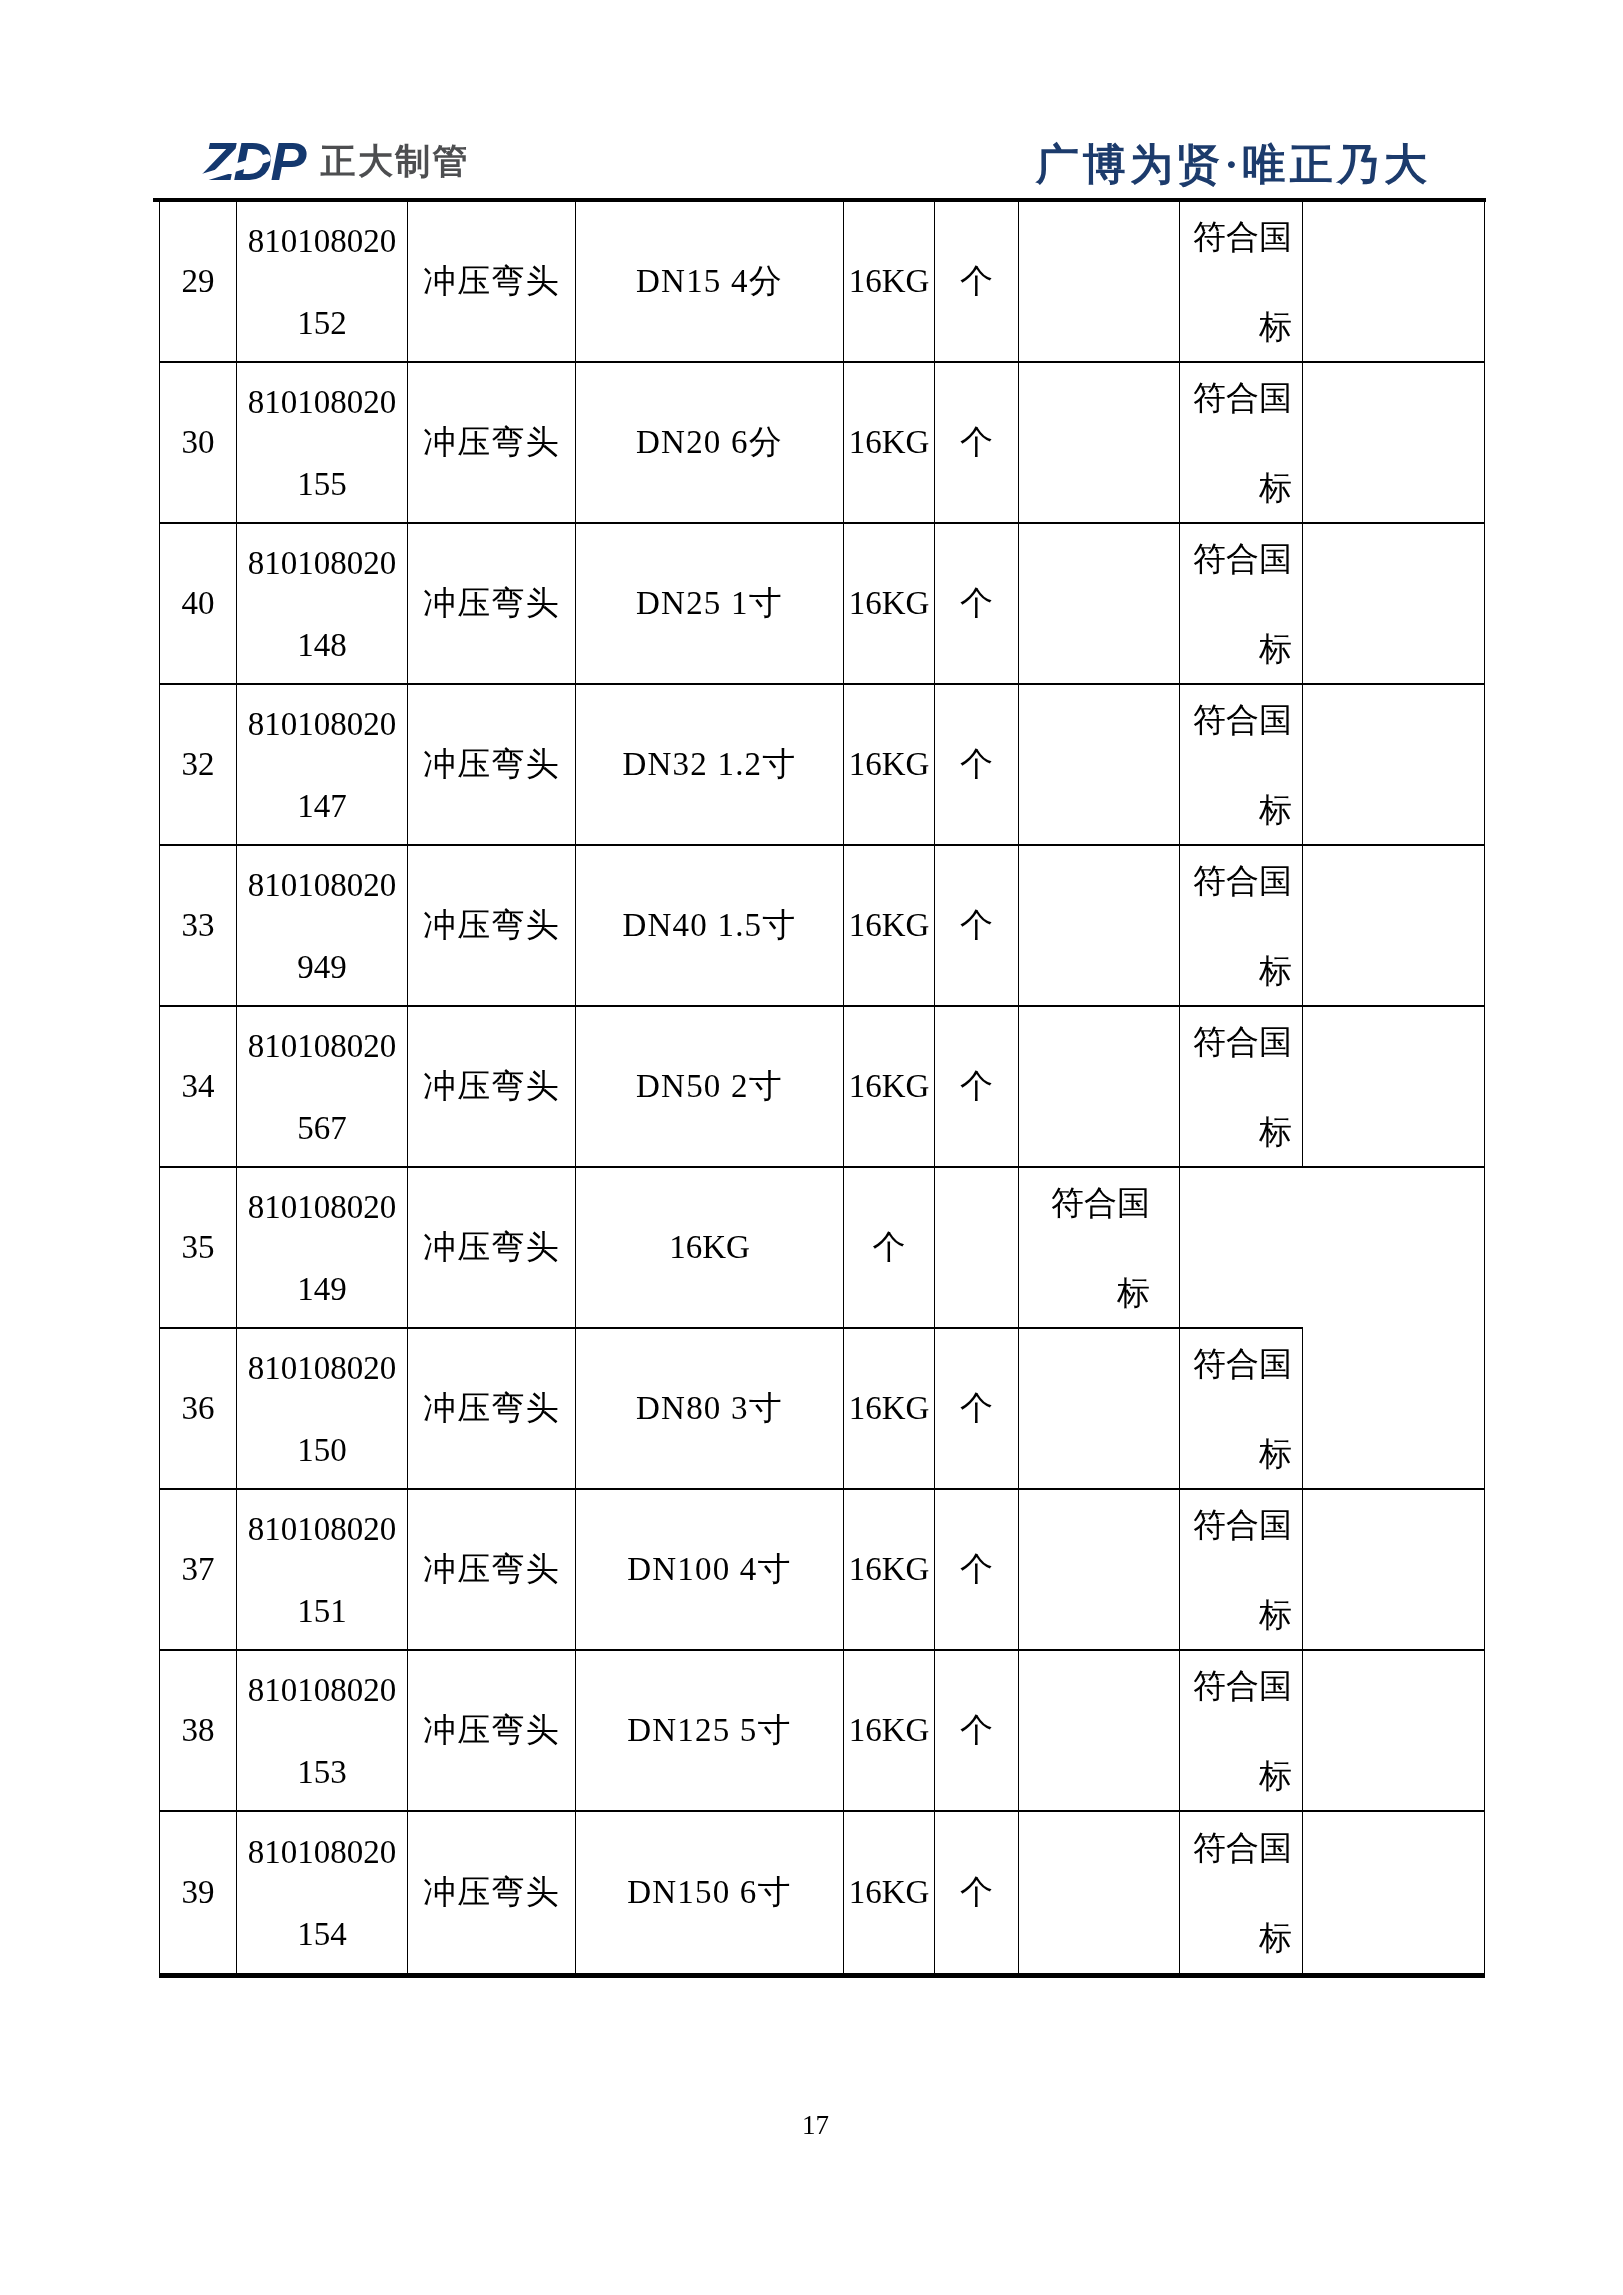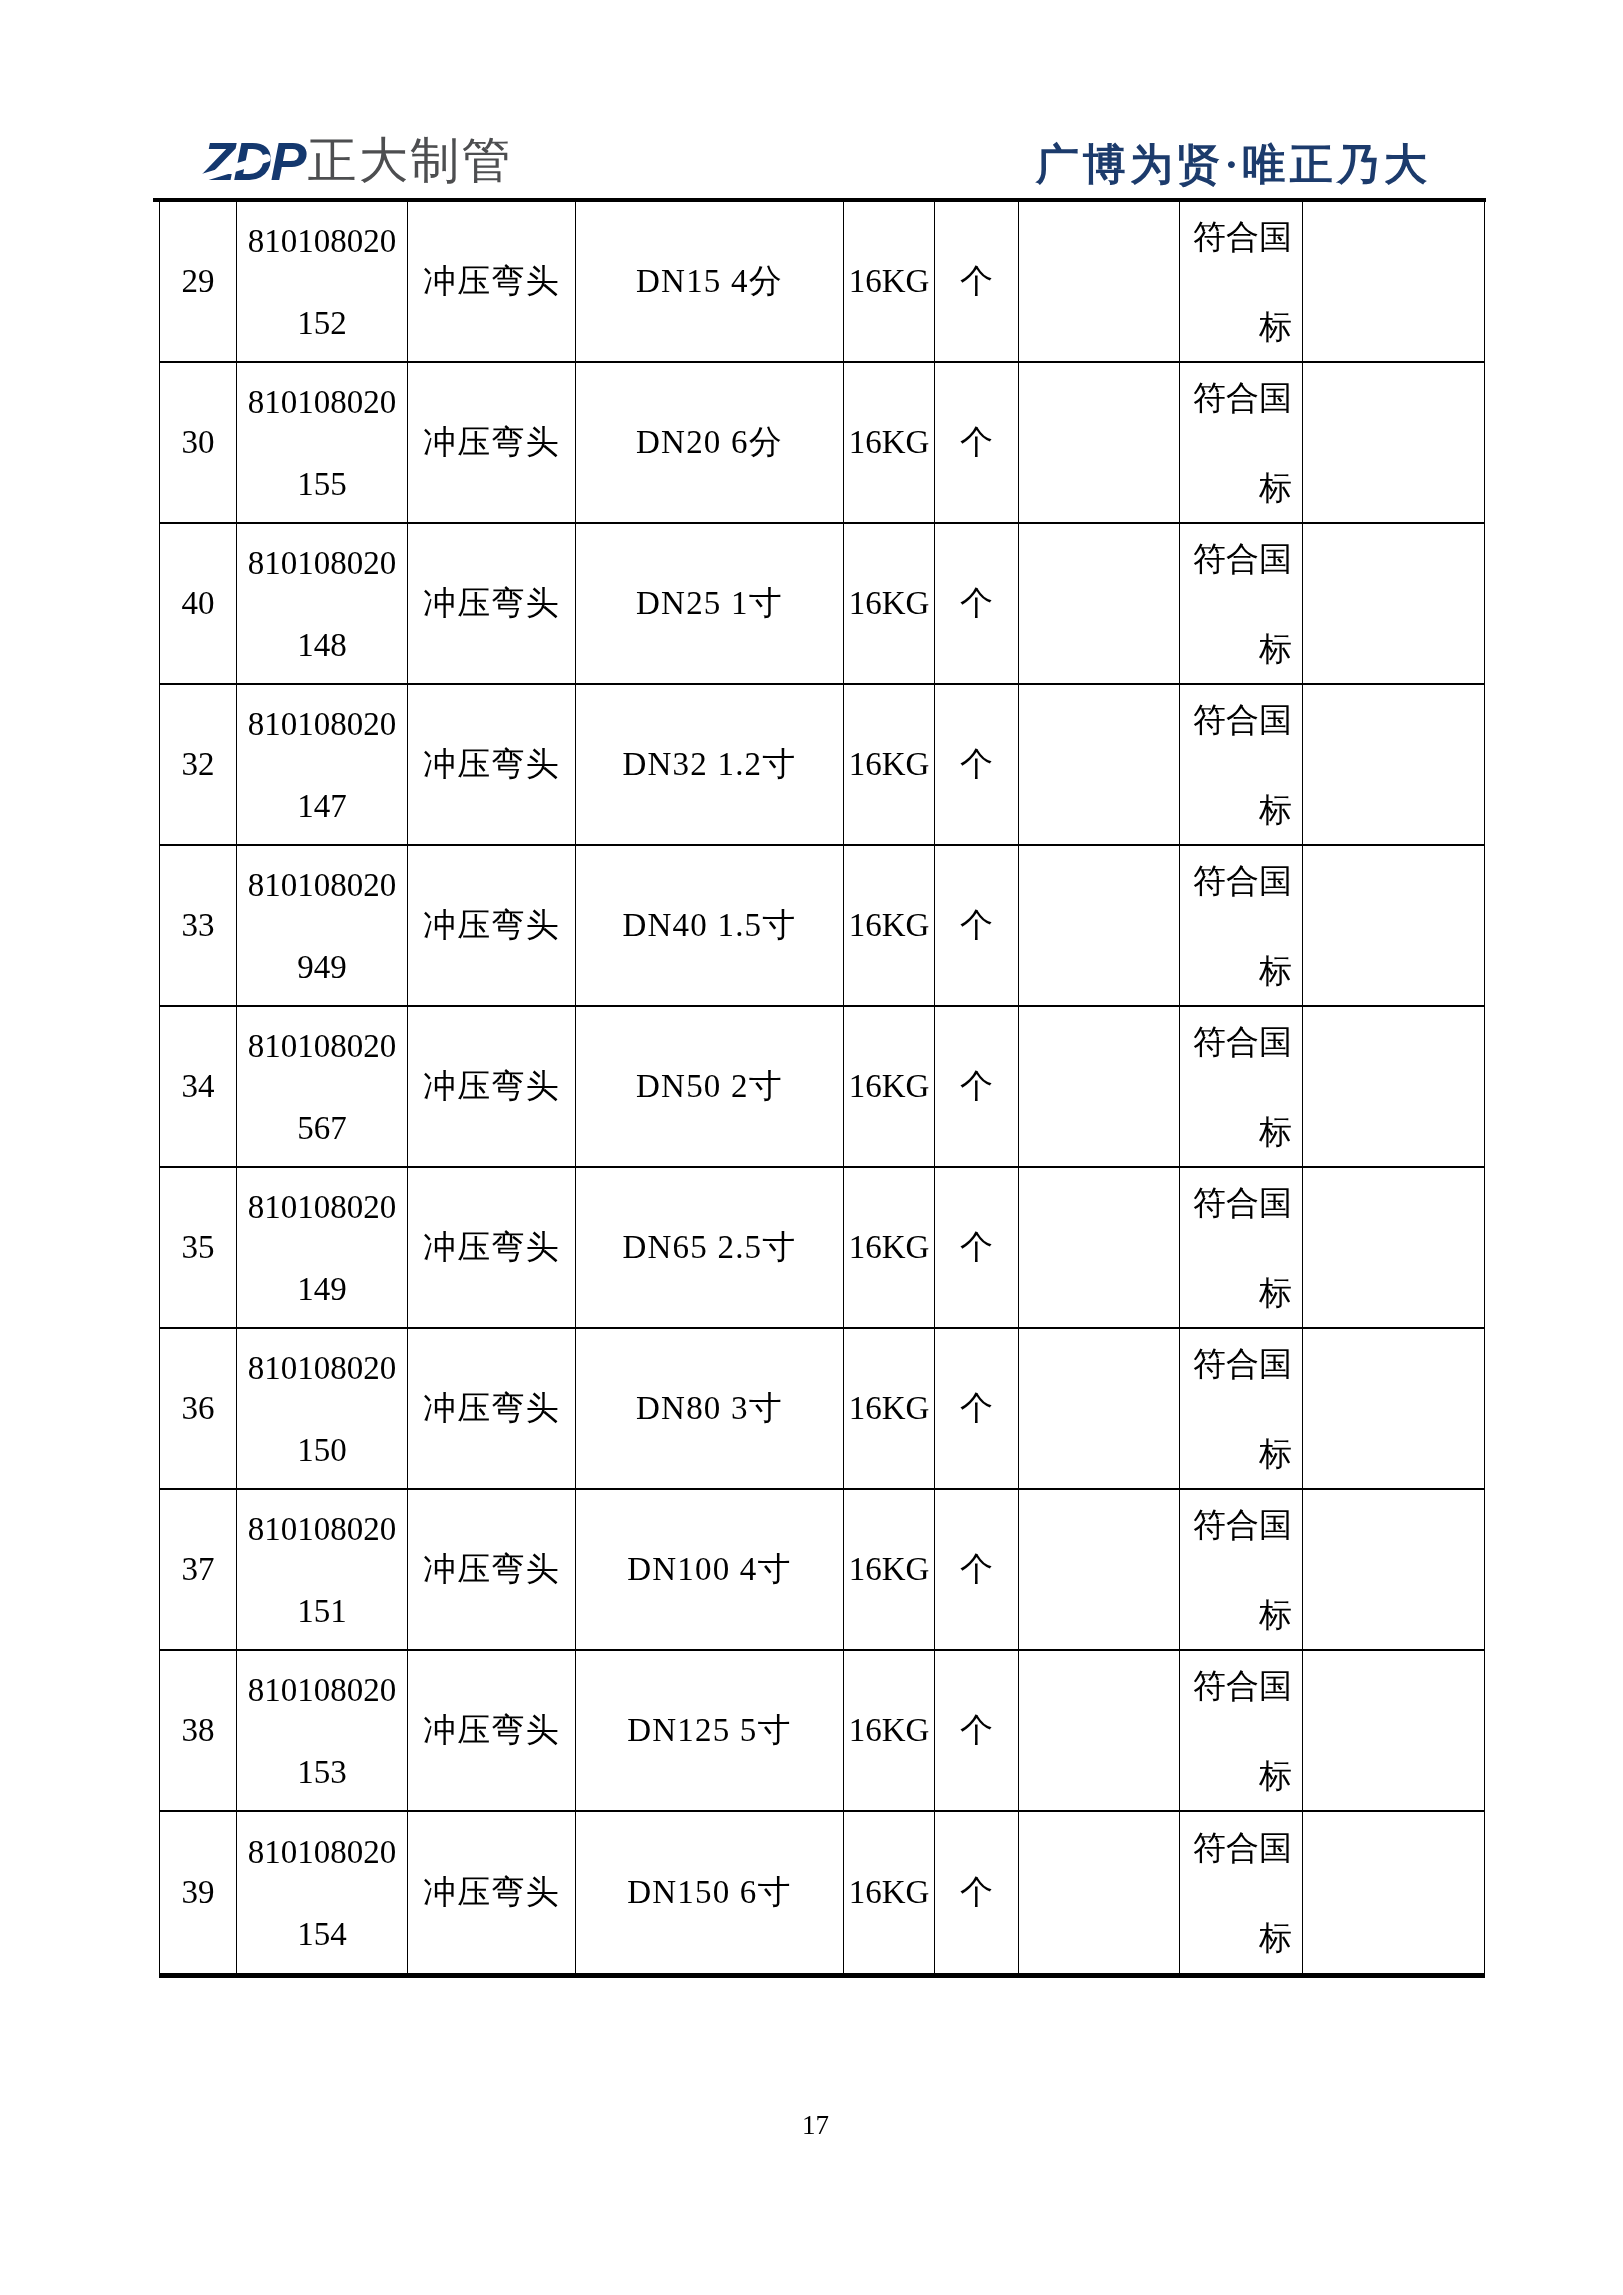--- a/index.html
+++ b/index.html
@@ -40,24 +40,24 @@
     position: absolute;
     left: -4.7px;
     top: 26px;
     width: 75px;
     height: 7.6px;
     background: #ffffff;
     transform: rotate(-17deg);
     border-radius: 4.7px;
   }
   .logo-company {
-    margin-left: 3px;
+    margin-left: 16px;
     font-family: "Liberation Sans", "DejaVu Sans", sans-serif;
-    font-weight: 400;
-    font-size: 49px;
+    font-weight: 700;
+    font-size: 35px;
     line-height: 47px;
     letter-spacing: 2.3px;
     color: #4d4e50;
   }
   .header-slogan {
     position: absolute;
     right: 192px;
     top: 146px;
     font-family: "Liberation Serif", "DejaVu Serif", serif;
     font-weight: 700;
@@ -274,23 +274,20 @@
 
   <div class="trow">
     <div class="cell c-no">35</div>
     <div class="cell c-code">
       <span class="code-line">810108020</span>
       <span class="code-line">149</span>
     </div>
     <div class="cell c-name">
       <span class="name-text">冲压弯头</span>
     </div>
-    <div class="cell c-spec">
-      <span class="spec-text">DN65 2.5寸</span>
-    </div>
     <div class="cell c-press">16KG</div>
     <div class="cell c-unit">个</div>
     <div class="cell c-qty"></div>
     <div class="cell c-std">
       <span class="std-text">符合国标</span>
     </div>
     <div class="cell c-remark"></div>
   </div>
 
   <div class="trow">

